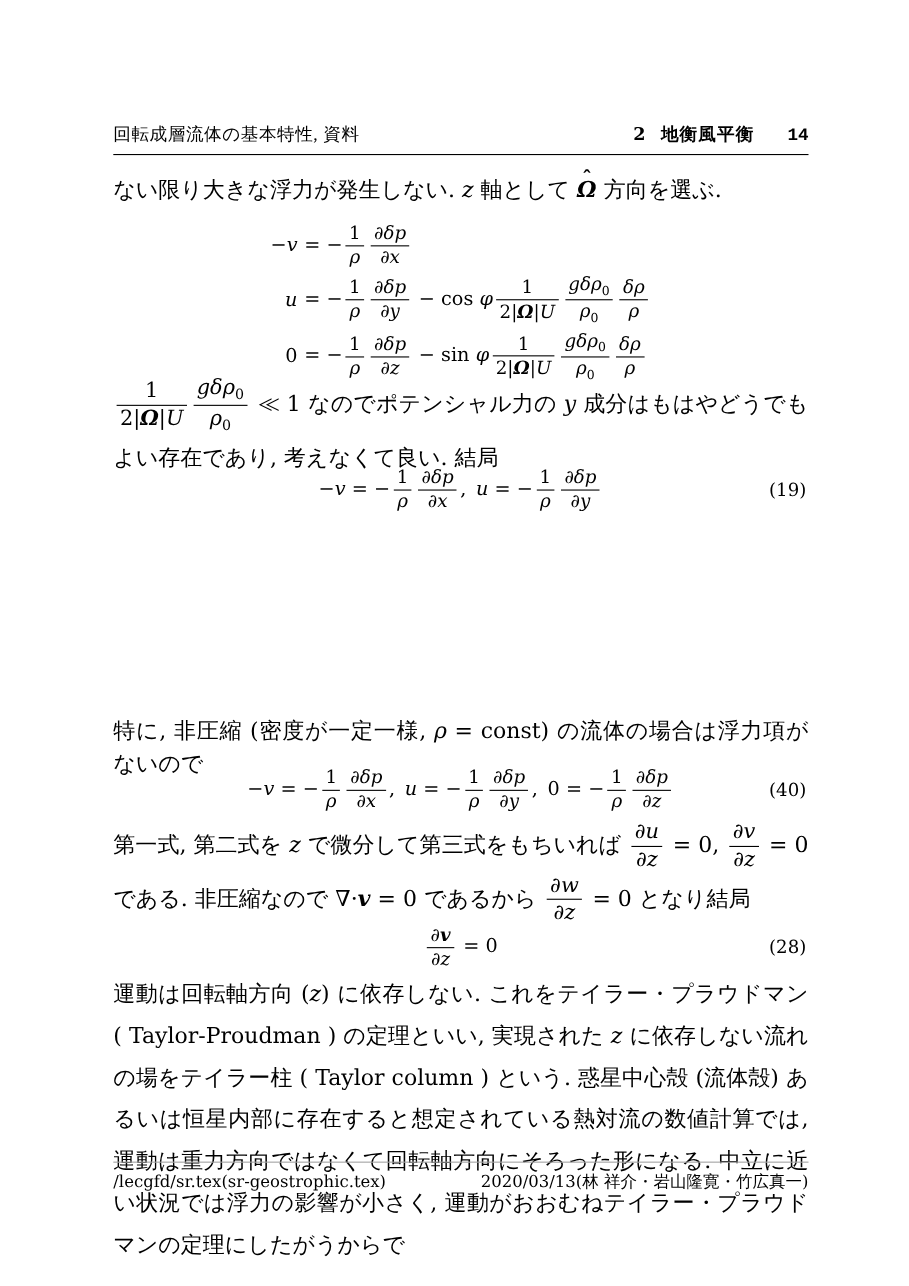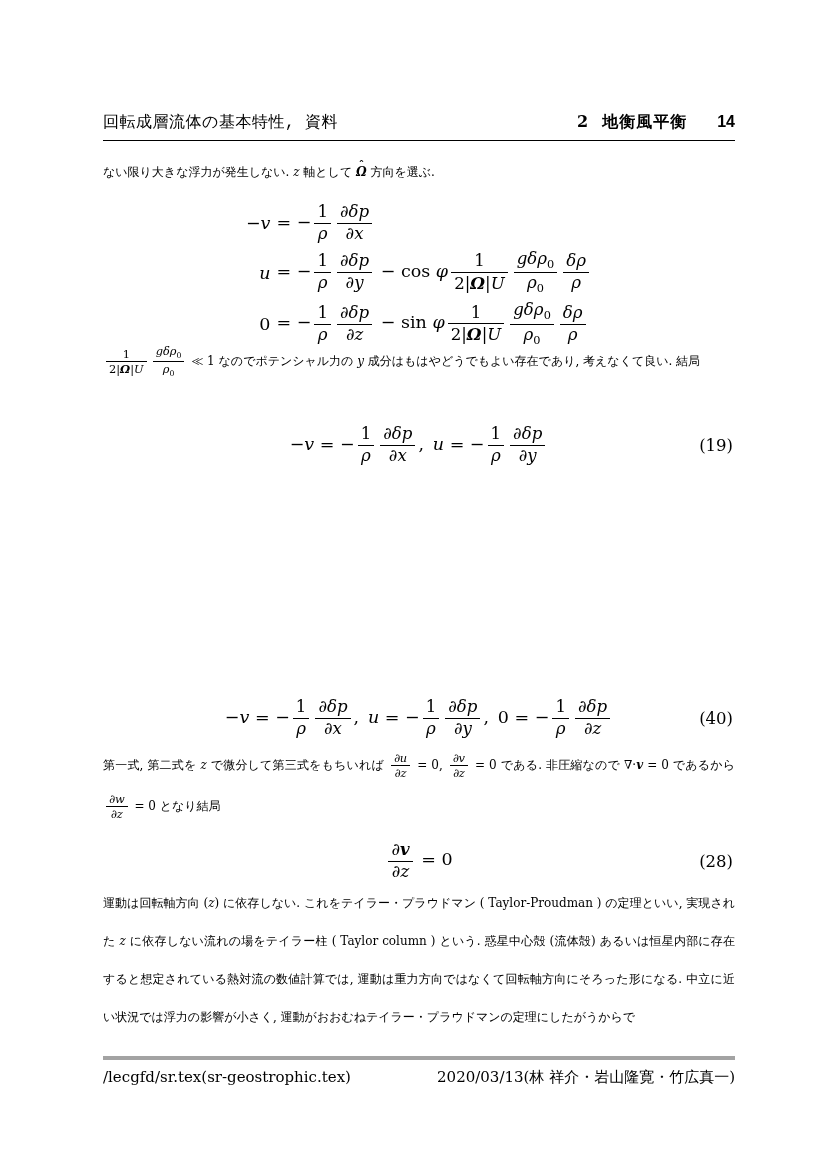--- a/index.html
+++ b/index.html
@@ -11,30 +11,30 @@
   }
   .page { position:relative; width:826px; height:1169px; background:#fff; overflow:hidden; }
 
   
   .header {
     position:absolute; left:103px; top:112px; width:632px;
     display:flex; justify-content:space-between; align-items:baseline;
     padding-bottom:7px; border-bottom:1px solid #000;
     font-size:16px;
   }
-  .h-left { font-family:Liberation Mono, monospace; letter-spacing:0.5px;text-align:right; }
+  .h-left { font-family:Liberation Serif, serif; letter-spacing:0.5px;text-align:right; }
   .h-right { display:flex; align-items:baseline; font-weight:bold; }
   .h-num  { font-family:"DejaVu Serif",serif; margin-right:14px; }
   .h-sec  { font-family:"DejaVu Sans","Liberation Sans",sans-serif; margin-right:30px; letter-spacing:1px; }
-  .h-page { font-family:Liberation Sans, sans-serif;text-align:center; }
+  .h-page { font-family:Liberation Mono, monospace;text-align:center; }
 
   
   .para {
     position:absolute; left:103px; width:632px;
-    font-size:12px; text-align:justify;
+    font-size:20px; text-align:justify;
   }
   .p-intro          { top:159px; line-height:26px; }
   .p-potential      { top:341px; line-height:40px; }
   .p-balance        { top:474px; line-height:38px; }
   .p-incompressible { top:649px; line-height:30px; }
   .p-derivative     { top:745px; line-height:41px; }
   .p-taylor         { top:884px; line-height:38px; }
 
   
   .mi { font-style:italic; }
@@ -66,21 +66,21 @@
   }
   .eq-19 { top:424px; }
   .eq-20 { top:697px; }
   .eq-21 { top:839px; }
   .eq-body { display:inline-block; white-space:nowrap; }
   .eq-tag  { position:absolute; right:2px; top:50%; transform:translateY(-50%); font-size:16.5px;margin-left:32px; }
 
   
   .footer {
     position:absolute; left:103px; top:1056px; width:632px;
-    border-top:4px solid #a3a3a3; padding-top:8px;
+    border-top:1px solid #a3a3a3; padding-top:8px;
     display:flex; justify-content:space-between; align-items:baseline;
     font-size:15px;
   }
 </style>
 </head>
 <body>
 
 <div class="page">
 
   <div class="header">
@@ -104,20 +104,21 @@
   </div>
 
   <div class="para p-potential"><span class="frac"><span class="num">1</span><span class="den">2|<span class="mb">Ω</span>|<span class="mi">U</span></span></span><span class="frac"><span class="num"><span class="mi">gδρ</span><sub>0</sub></span><span class="den"><span class="mi">ρ</span><sub>0</sub></span></span> ≪ 1 なのでポテンシャル力の <span class="mi">y</span> 成分はもはやどうでもよい存在であり, 考えなくて良い. 結局</div>
 
   <div class="eq-display eq-19">
     <span class="eq-body">−<span class="mi">v</span> = −<span class="frac"><span class="num">1</span><span class="den"><span class="mi">ρ</span></span></span><span class="frac"><span class="num"><span class="mi">∂δp</span></span><span class="den"><span class="mi">∂x</span></span></span>, <span class="mi">u</span> = −<span class="frac"><span class="num">1</span><span class="den"><span class="mi">ρ</span></span></span><span class="frac"><span class="num"><span class="mi">∂δp</span></span><span class="den"><span class="mi">∂y</span></span></span></span>
     <span class="eq-tag">(19)</span>
   </div>
 
 
+  <div class="para p-incompressible">特に, 非圧縮 (密度が一定一様, <span class="mi">ρ</span> = const) の流体の場合は浮力項がないので</div>
 
   <div class="eq-display eq-20">
     <span class="eq-body">−<span class="mi">v</span> = −<span class="frac"><span class="num">1</span><span class="den"><span class="mi">ρ</span></span></span><span class="frac"><span class="num"><span class="mi">∂δp</span></span><span class="den"><span class="mi">∂x</span></span></span>, <span class="mi">u</span> = −<span class="frac"><span class="num">1</span><span class="den"><span class="mi">ρ</span></span></span><span class="frac"><span class="num"><span class="mi">∂δp</span></span><span class="den"><span class="mi">∂y</span></span></span>, 0 = −<span class="frac"><span class="num">1</span><span class="den"><span class="mi">ρ</span></span></span><span class="frac"><span class="num"><span class="mi">∂δp</span></span><span class="den"><span class="mi">∂z</span></span></span></span>
     <span class="eq-tag">(40)</span>
   </div>
 
   <div class="para p-derivative">第一式, 第二式を <span class="mi">z</span> で微分して第三式をもちいれば <span class="frac"><span class="num"><span class="mi">∂u</span></span><span class="den"><span class="mi">∂z</span></span></span> = 0, <span class="frac"><span class="num"><span class="mi">∂v</span></span><span class="den"><span class="mi">∂z</span></span></span> = 0 である. 非圧縮なので ∇·<span class="mb">v</span> = 0 であるから <span class="frac"><span class="num"><span class="mi">∂w</span></span><span class="den"><span class="mi">∂z</span></span></span> = 0 となり結局</div>
 
   <div class="eq-display eq-21">
     <span class="eq-body"><span class="frac"><span class="num"><span class="mi">∂</span><span class="mb">v</span></span><span class="den"><span class="mi">∂z</span></span></span> = 0</span>

